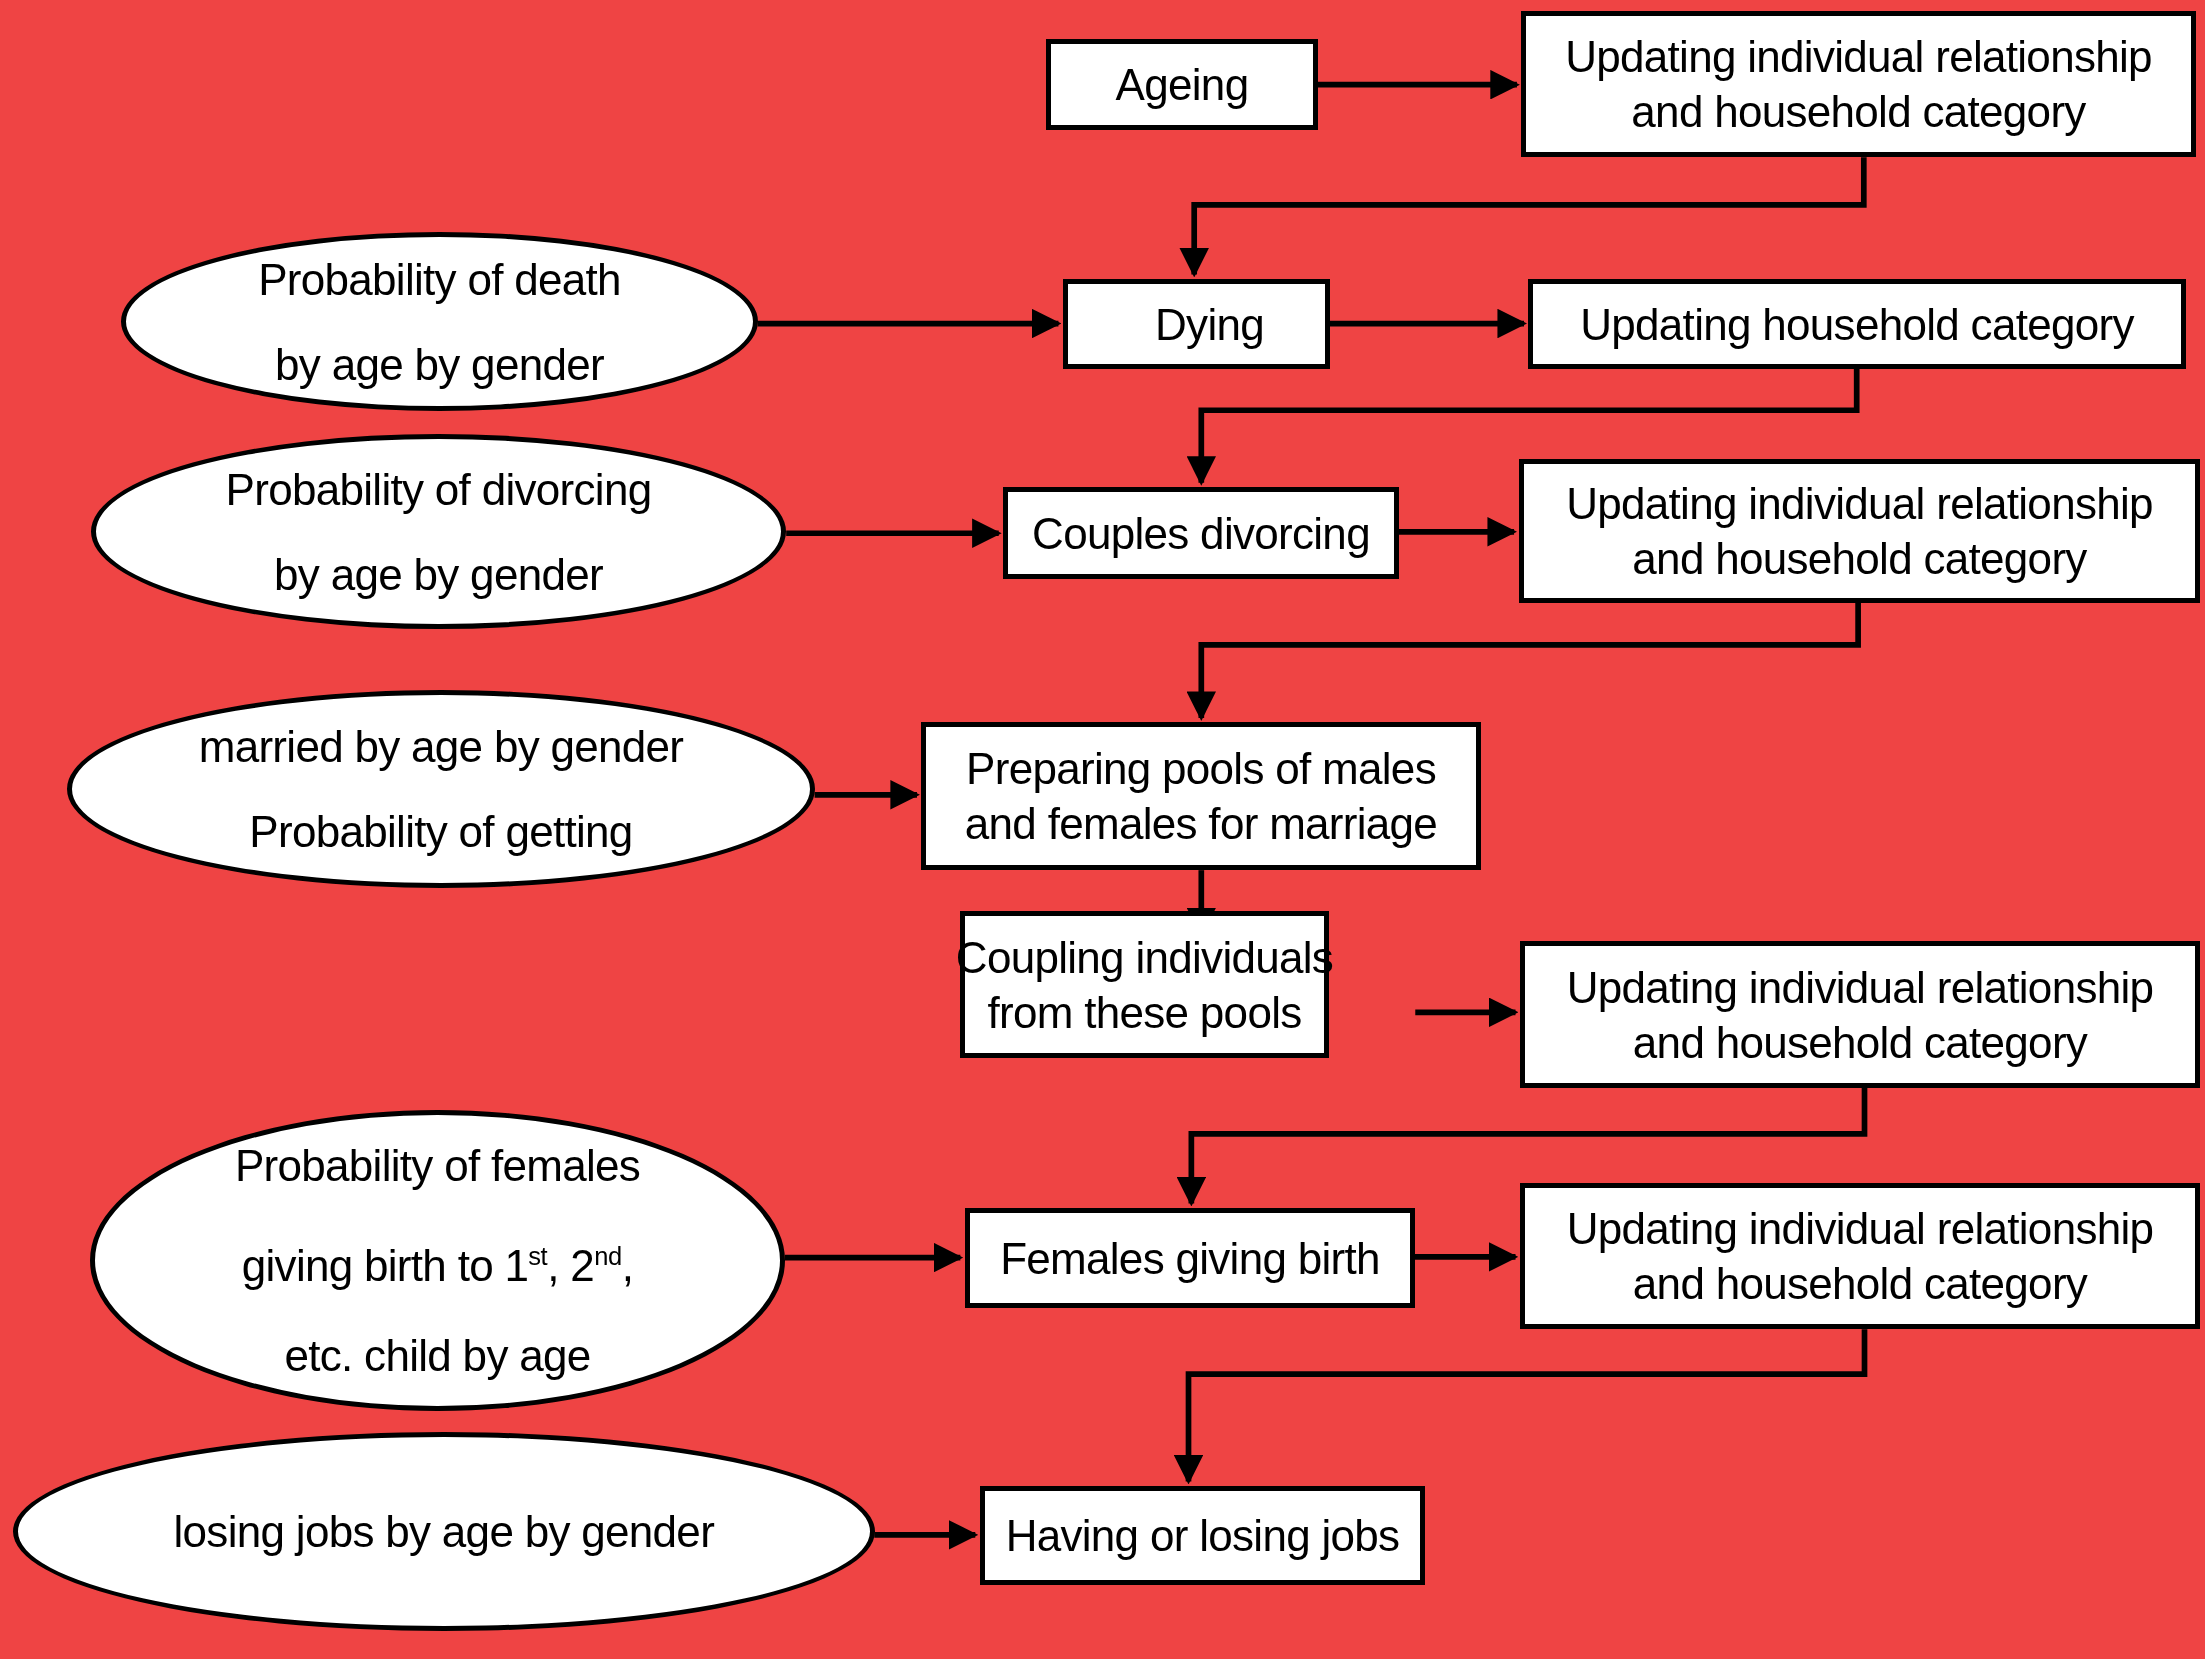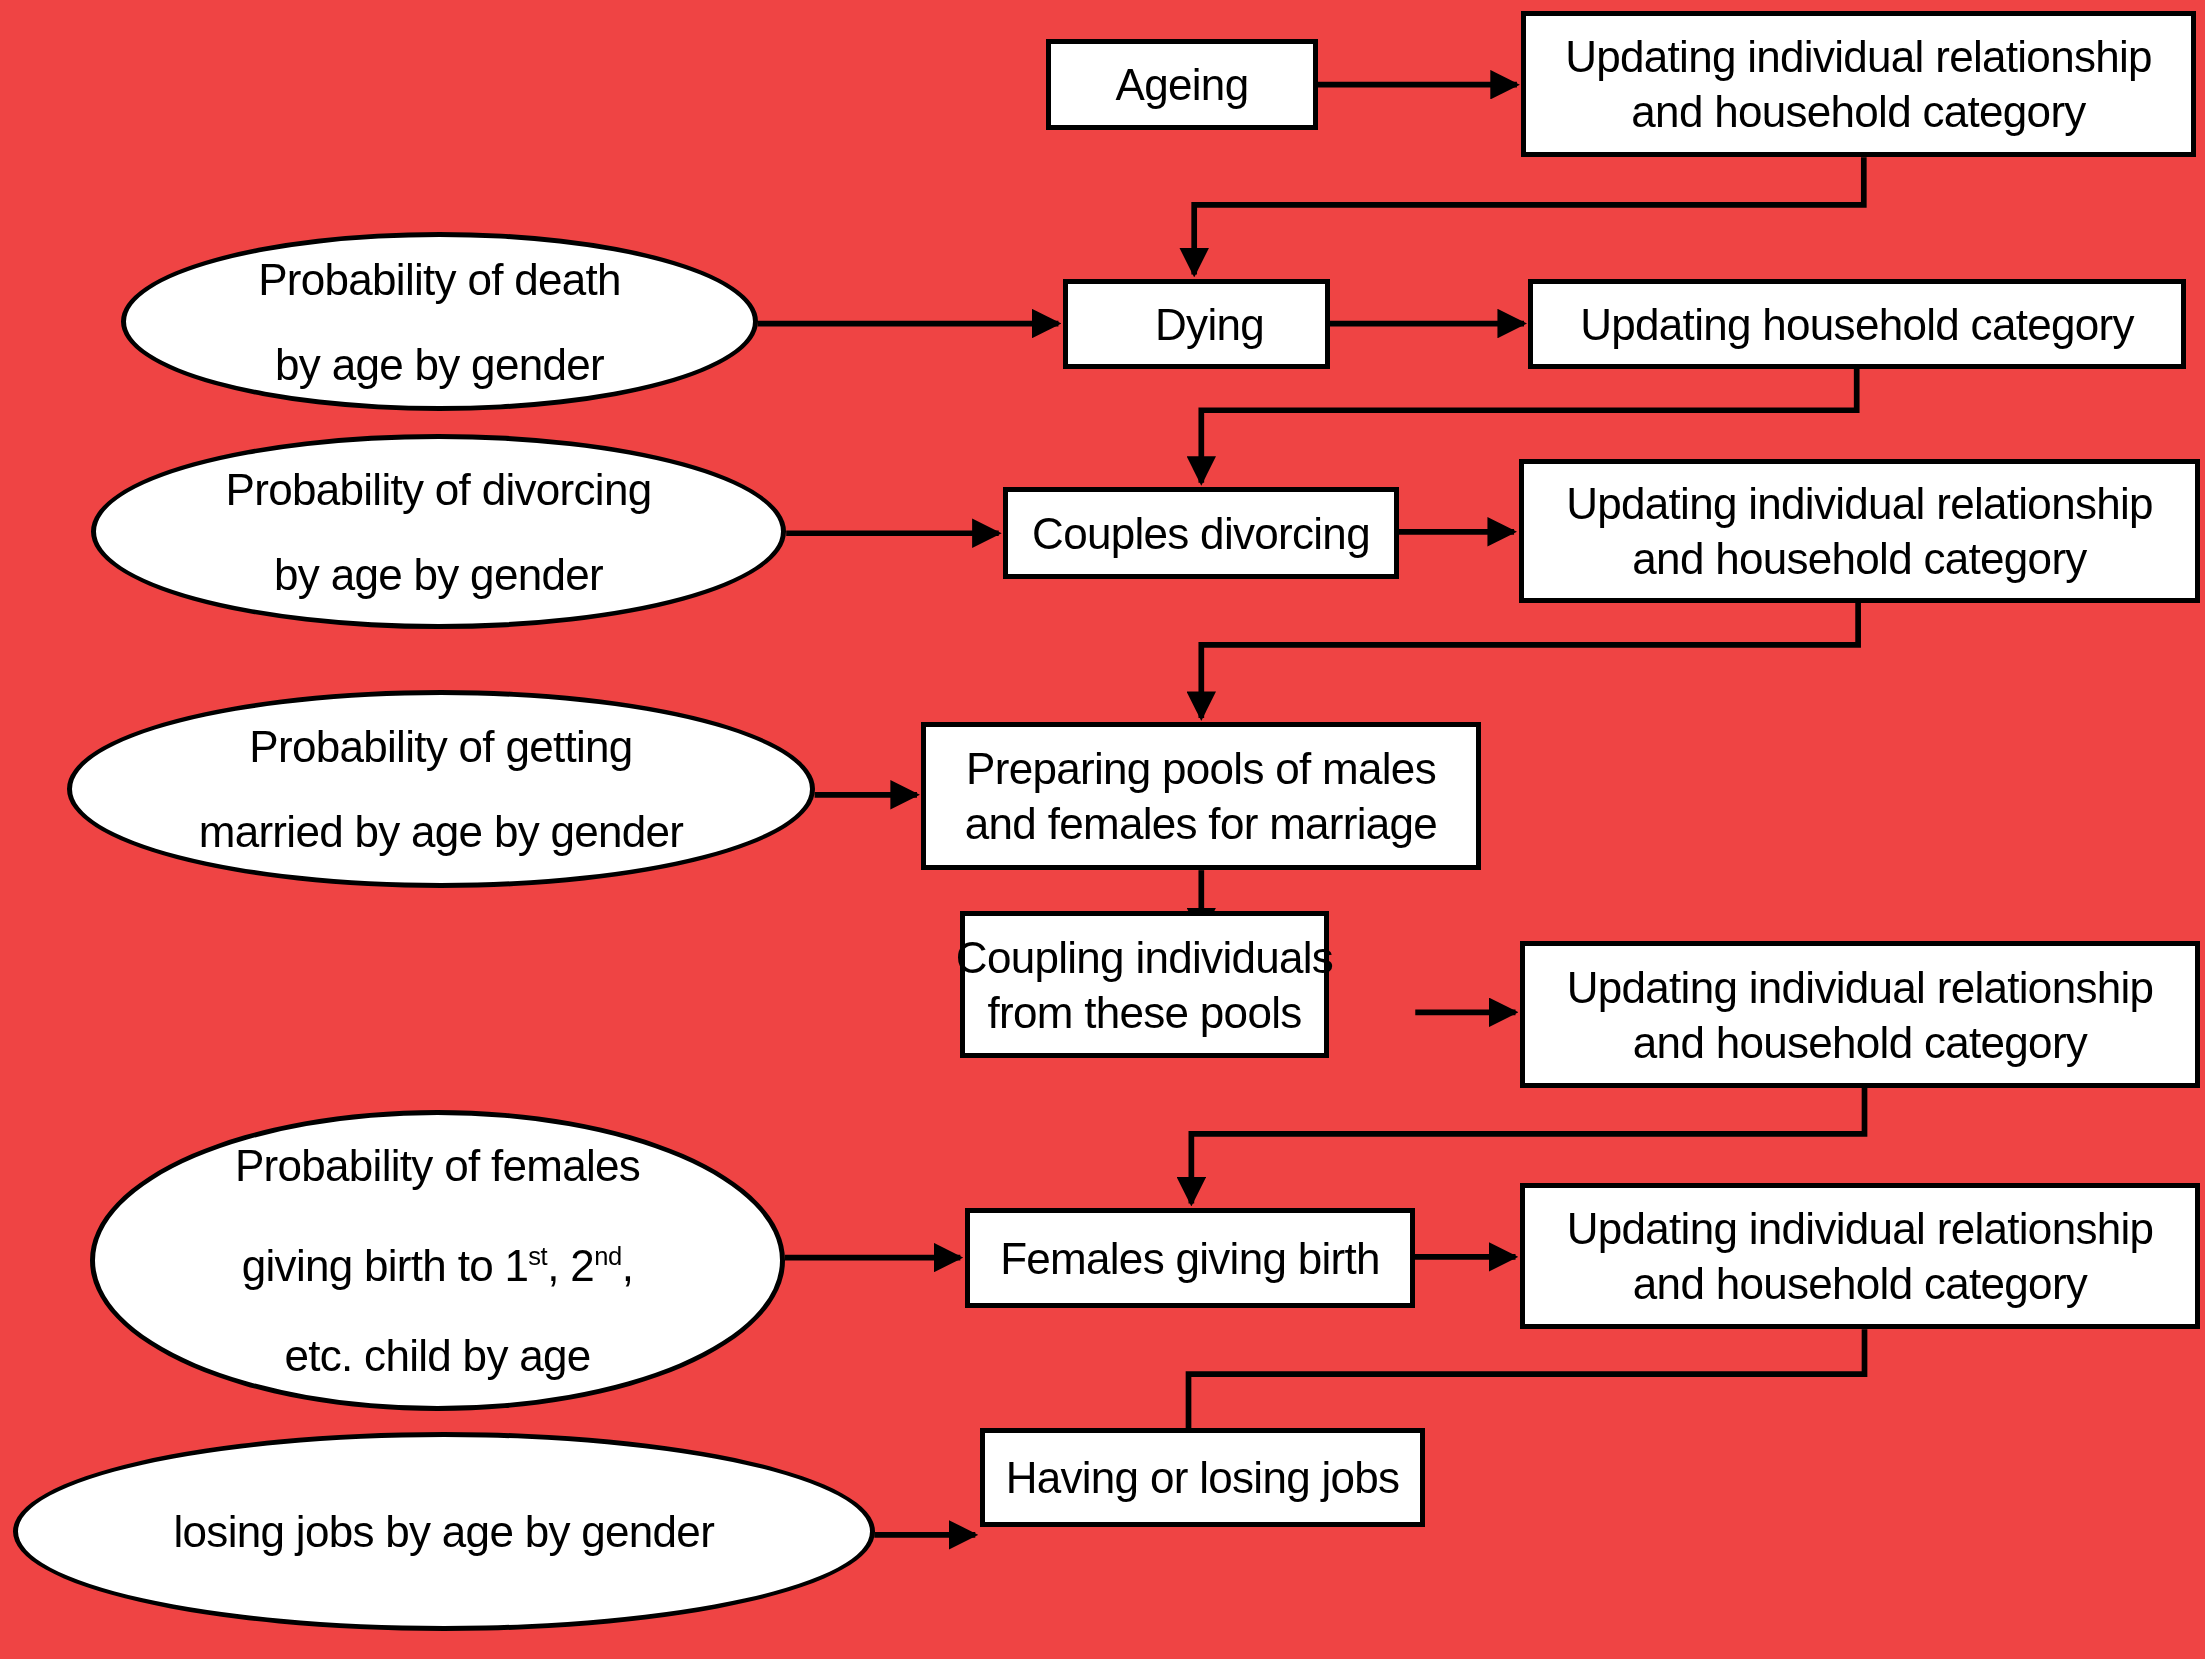--- a/index.html
+++ b/index.html
@@ -42,21 +42,21 @@
   #n-upd1     { left: 1521px; top: 11.4px;   width: 675px; height: 146px; }
   #n-dying    { left: 1063px; top: 279px;  width: 267px; height: 90px; padding-left: 26px; }
   #n-updhh    { left: 1528px; top: 279px;  width: 658px; height: 90px; }
   #n-couples  { left: 1003px; top: 487px;  width: 396px; height: 92px; }
   #n-upd2     { left: 1519px; top: 459px;  width: 681px; height: 144px; }
   #n-pools    { left: 921px; top: 722px; width: 560px; height: 148px; }
   #n-coupling { left: 960px; top: 911px; width: 369px; height: 147px; }
   #n-upd3     { left: 1520px; top: 941px; width: 680px; height: 147px; }
   #n-females  { left: 965px; top: 1208px; width: 450px; height: 100px; }
   #n-upd4     { left: 1520px; top: 1183px; width: 680px; height: 146px; }
-  #n-jobs     { left: 980px; top: 1428px; width: 445px; height: 99px; }
+  #n-jobs     { left: 980px; top: 1486px; width: 445px; height: 99px; }
 
   
   #e-death    { left: 121px; top: 232px;  width: 637px;  height: 179px; }
   #e-divorce  { left: 91px; top: 434px;  width: 695px;  height: 195px; }
   #e-marriage { left: 67px;  top: 690px;  width: 748px; height: 198px; }
   #e-birth    { left: 90px; top: 1110px; width: 695px;  height: 301px; }
   #e-jobs     { left: 12.8px;  top: 1432px; width: 862px; height: 199px; }
 </style>
 </head>
 <body>
@@ -147,22 +147,22 @@
     <span class="bl">Probability of death</span>
     <span class="bl">by age by gender</span>
   </div>
 
   <div class="oval" id="e-divorce">
     <span class="bl">Probability of divorcing</span>
     <span class="bl">by age by gender</span>
   </div>
 
   <div class="oval" id="e-marriage">
+    <span class="bl">married by age by gender</span>
     <span class="bl">Probability of getting</span>
-    <span class="bl">married by age by gender</span>
   </div>
 
   <div class="oval birth" id="e-birth">
     <span class="bl">Probability of females</span>
     <span class="bl">
       <span>giving birth to 1</span><sup>st</sup><span>, 2</span><sup>nd</sup><span>,</span>
     </span>
     <span class="bl">etc. child by age</span>
   </div>
 

